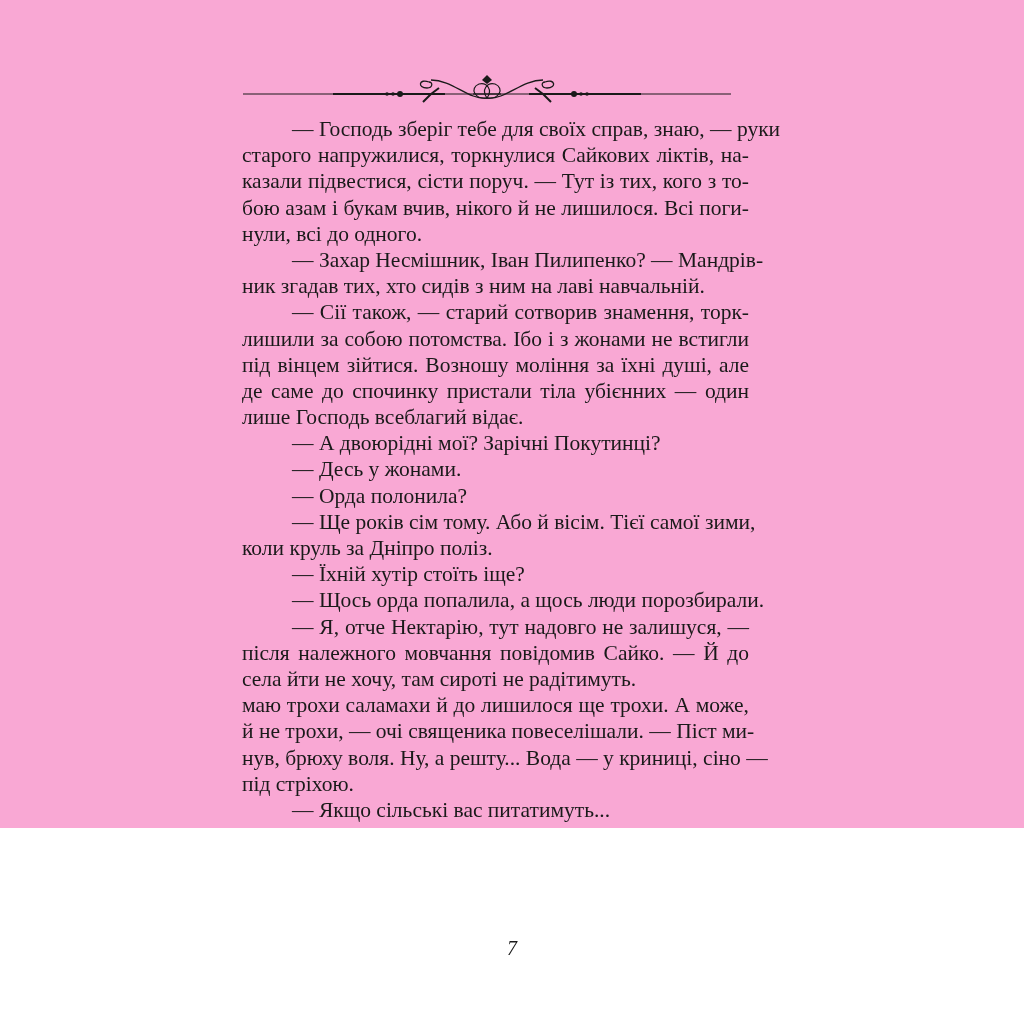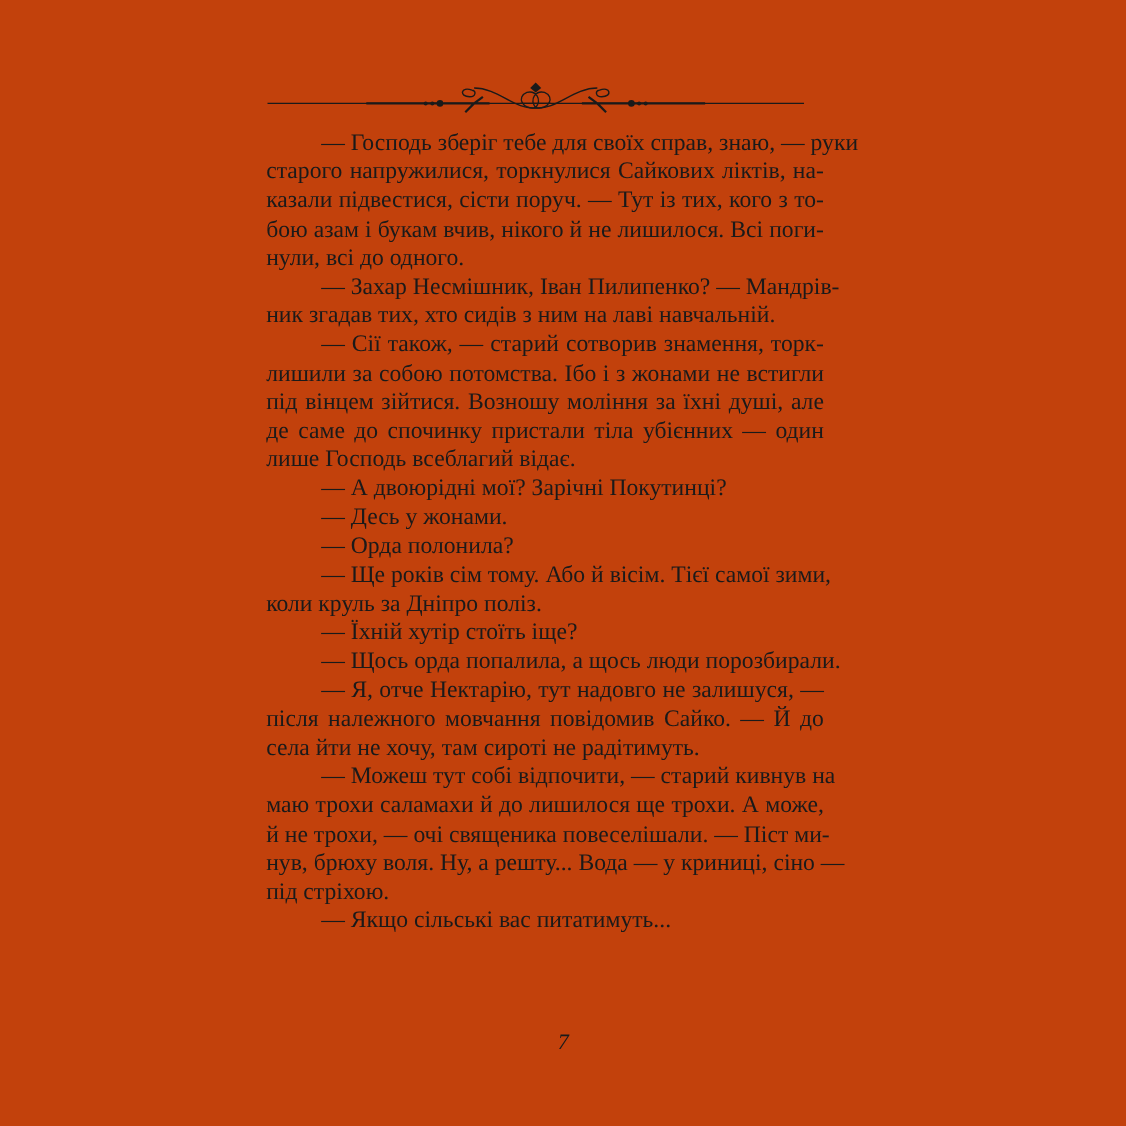--- a/index.html
+++ b/index.html
@@ -1,17 +1,17 @@
 <!DOCTYPE html>
 <html><head>
   <meta charset="utf-8">
   <style>
     html, body { margin: 0; padding: 0; background: #ffffff; }
     body { width: 1024px; height: 1024px; position: relative; overflow: hidden; }
-    .page { position: absolute; left: 0; top: 0; width: 1024px; height: 1024px; background: #c2410c; }
+    .page { position: absolute; left: 0; top: 0; width: 1024px; height: 828px; background: #f9a8d4; }
     .ornament { position: absolute; left: 243px; top: 74px; width: 488px; height: 34px; }
     .text-block {
       position: absolute; left: 242px; top: 116px; width: 507px;
       font-family: "Liberation Serif", "DejaVu Serif", serif;
       font-size: 21.5px; line-height: 26.2px; color: #1a1a1a;
     }
     .line { display: block; white-space: nowrap; text-align: justify; text-align-last: justify; height: 26.2px; }
     .line.last { text-align-last: left; }
     .line.indent { padding-left: 50px; }
     .page-number {
@@ -60,21 +60,20 @@
       <span class="line indent last">— А двоюрідні мої? Зарічні Покутинці?</span>
       <span class="line indent last">— Десь у жонами.</span>
       <span class="line indent last">— Орда полонила?</span>
       <span class="line indent">— Ще років сім тому. Або й вісім. Тієї самої зими,</span>
       <span class="line last">коли круль за Дніпро поліз.</span>
       <span class="line indent last">— Їхній хутір стоїть іще?</span>
       <span class="line indent">— Щось орда попалила, а щось люди порозбирали.</span>
       <span class="line indent">— Я, отче Нектарію, тут надовго не залишуся, —</span>
       <span class="line">після належного мовчання повідомив Сайко. — Й до</span>
       <span class="line last">села йти не хочу, там сироті не радітимуть.</span>
-      <span class="line indent">— Можеш тут собі відпочити, — старий кивнув на</span>
       <span class="line">маю трохи саламахи й до лишилося ще трохи. А може,</span>
       <span class="line">й не трохи, — очі священика повеселішали. — Піст ми-</span>
       <span class="line">нув, брюху воля. Ну, а решту... Вода — у криниці, сіно —</span>
       <span class="line last">під стріхою.</span>
       <span class="line indent last">— Якщо сільські вас питатимуть...</span>
     </div>
 
   <div class="page-number">7</div>
 </div>
 

